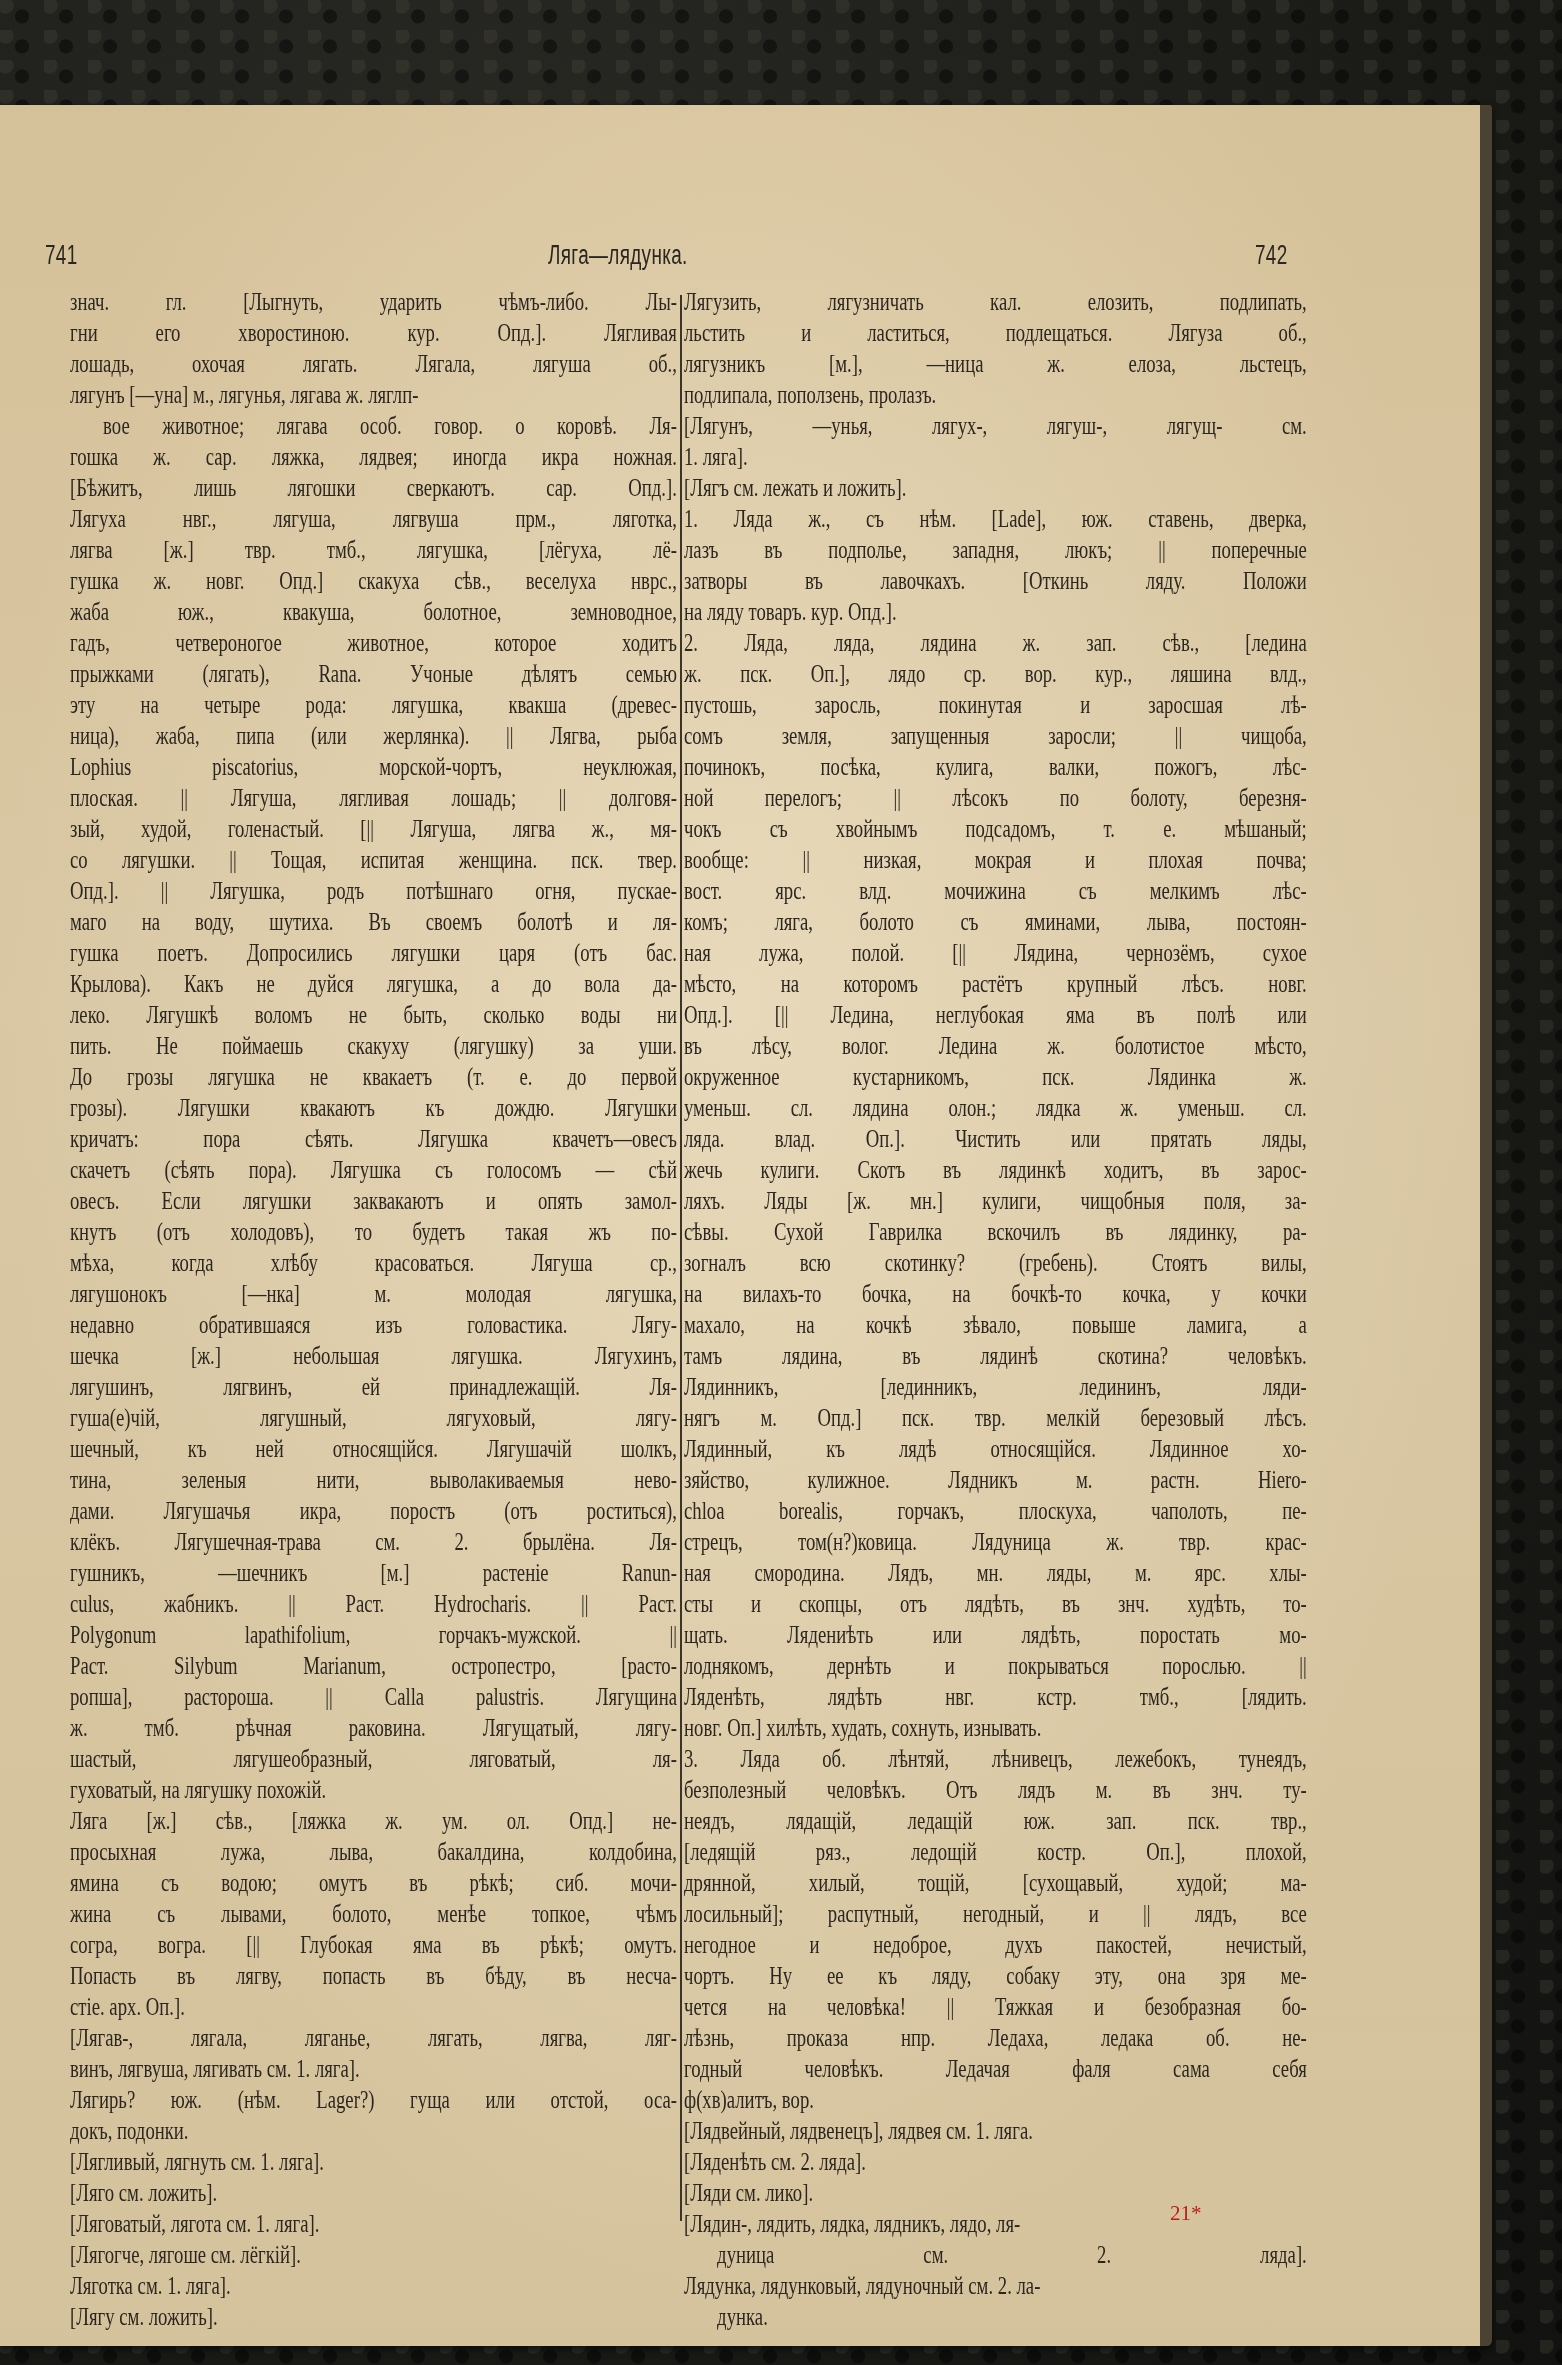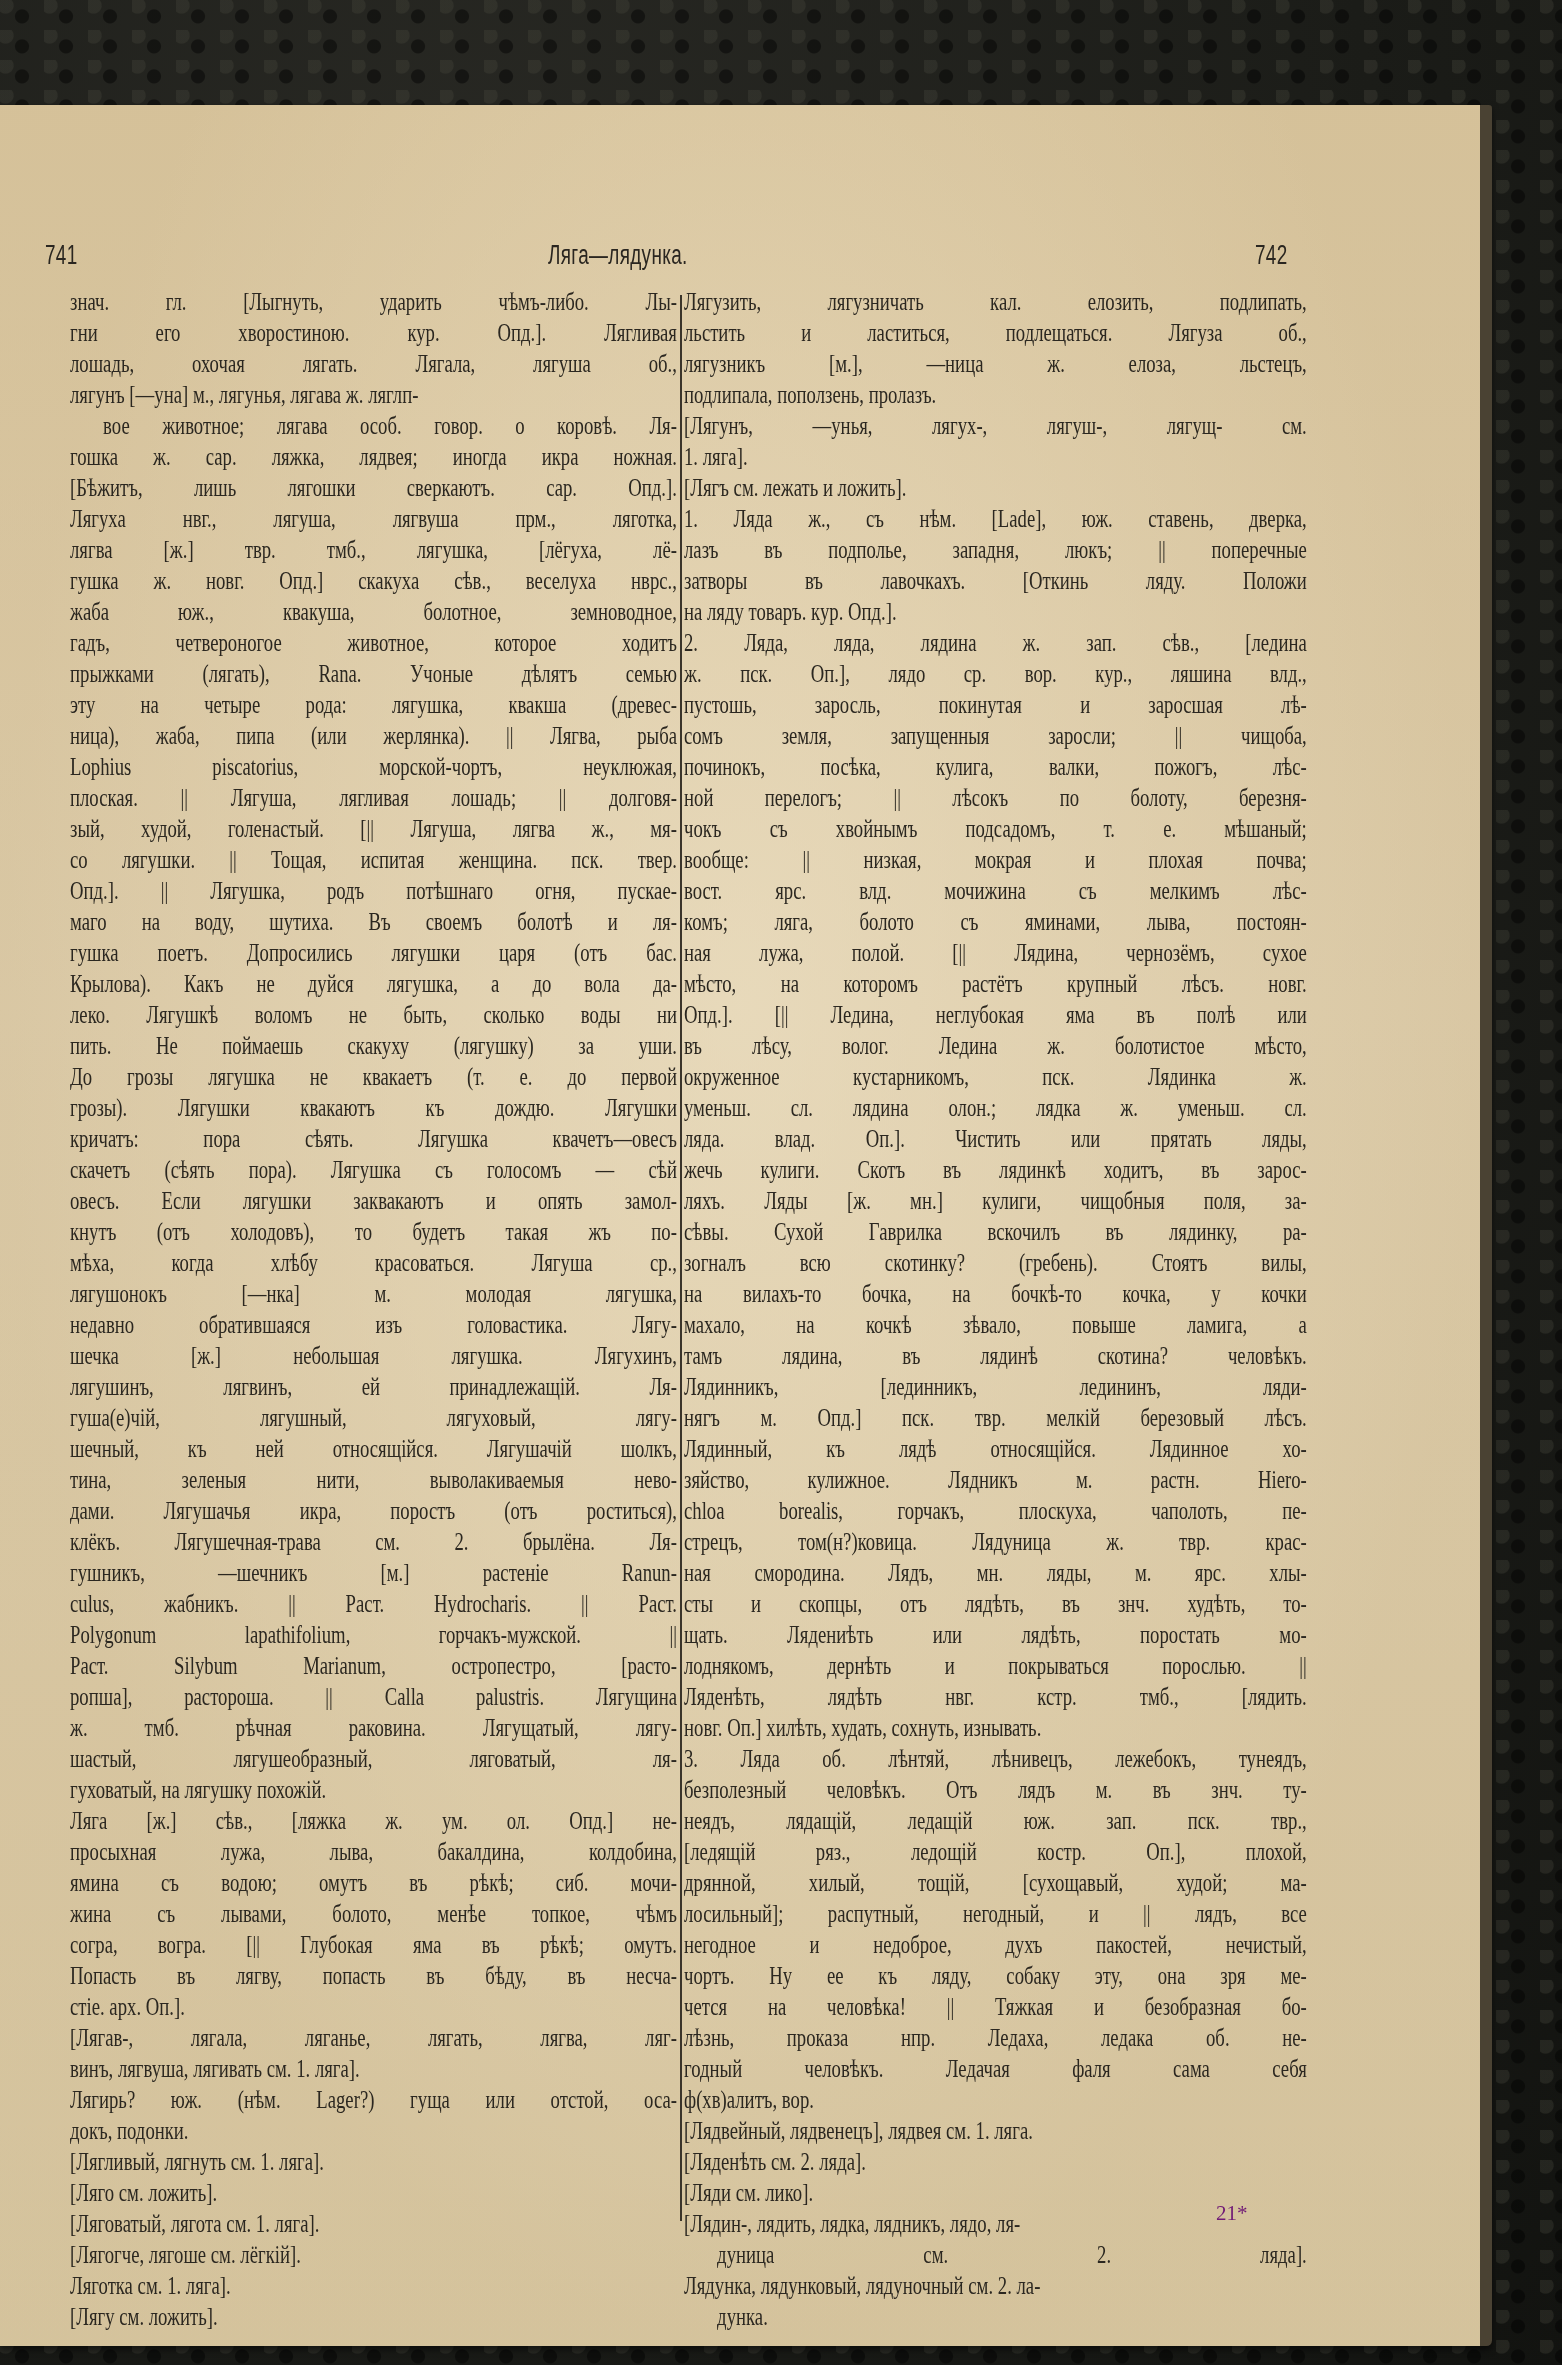--- a/index.html
+++ b/index.html
@@ -38,21 +38,21 @@
     position:absolute; top:286px; color:#2b2720;
     font-size:26px; line-height:31px;
   }
   .col-left { left:70px; width:843px; transform:scaleX(0.72); transform-origin:left top; }
   .col-right { left:684px; width:865px; transform:scaleX(0.72); transform-origin:left top; }
   .rule { position:absolute; left:680px; top:295px; width:1.6px; height:1926px; background:#3a342a; }
 
   .line { white-space:nowrap; text-align:justify; text-align-last:justify; display:block; }
   .line.last { text-align-last:left; }
   .line.indent { padding-left:46px; }
-  .footer-sig { position:absolute; left:1216px; top:2201px; font-size:21px; color:#701a75; font-family:"Liberation Serif",serif; }
+  .footer-sig { position:absolute; left:1170px; top:2201px; font-size:21px; color:#b91c1c; font-family:"Liberation Serif",serif; }
 </style>
 </head>
 <body>
 
 <div class="bg-texture"></div>
 
 <div class="page"></div>
 
 <div class="header">
   <span class="hdr-left">741</span>

